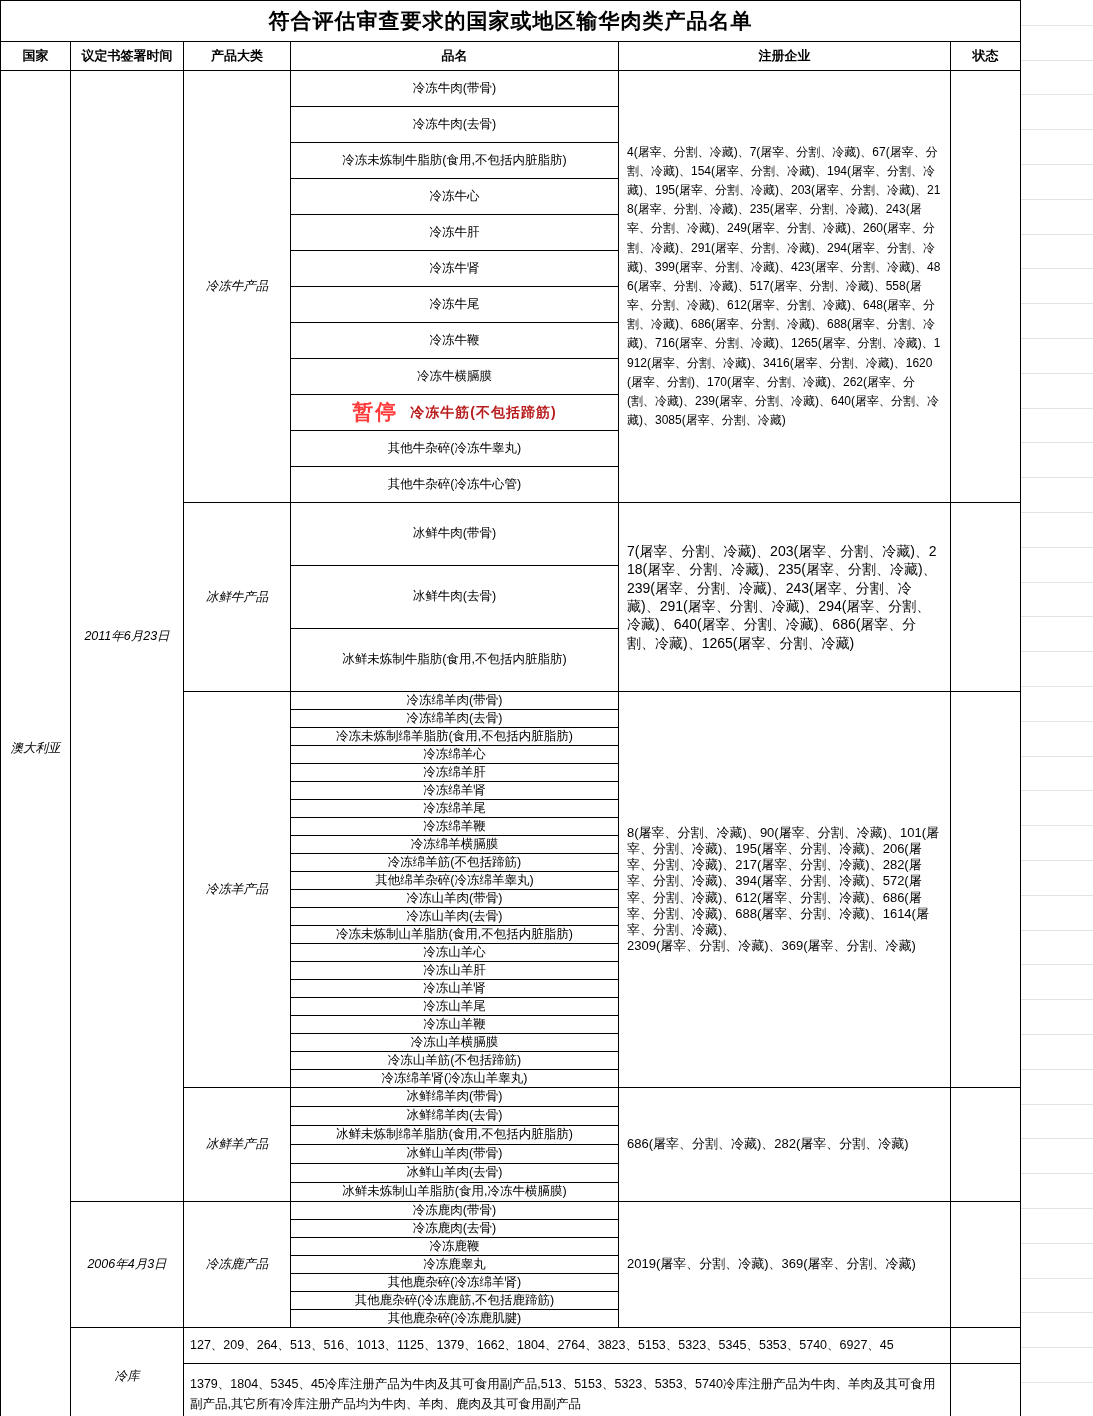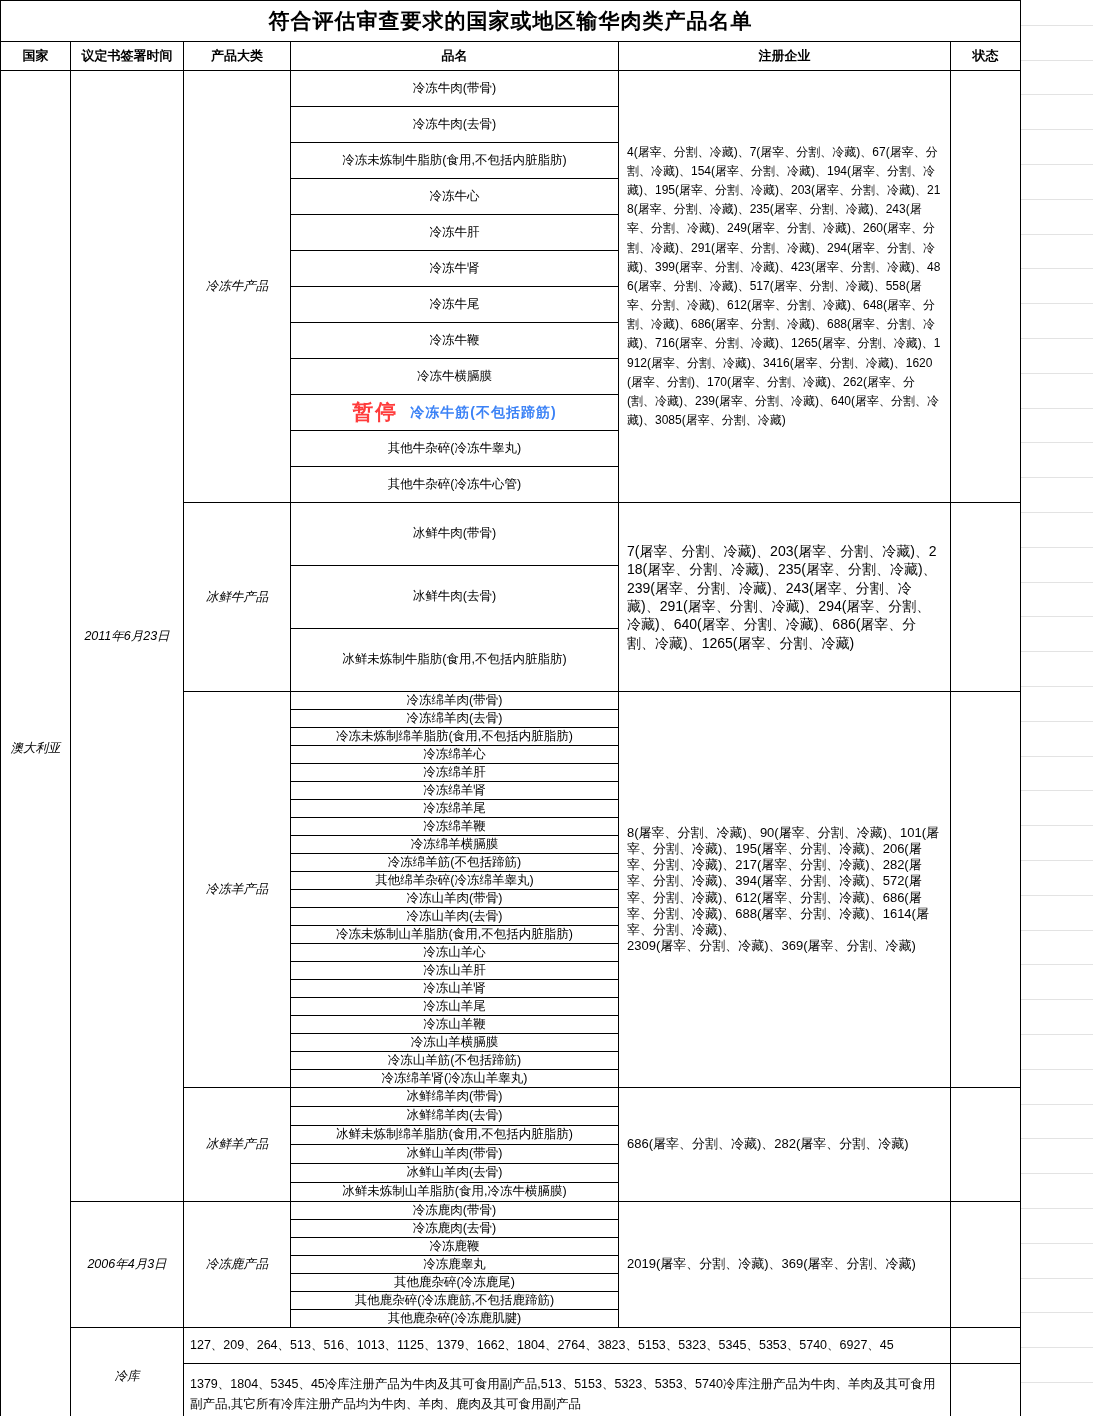--- a/index.html
+++ b/index.html
@@ -29,21 +29,21 @@
   .c-status{padding:0;}
   .c-cold{
     text-align:left;vertical-align:middle;font-size:12.5px;line-height:1.55;
     padding:2px 6px;word-break:break-all;
   }
   .c-sus .badge{
     color:#ff3b3b;font-size:21px;font-weight:bold;margin-right:12px;
     letter-spacing:2px;vertical-align:middle;
   }
   .c-sus .sus{
-    color:#3b82f6;font-size:14px;font-weight:bold;vertical-align:middle;
+    color:#b91c1c;font-size:14px;font-weight:bold;vertical-align:middle;
     letter-spacing:1px;
   }
   .ghost{
     position:absolute;left:1021px;top:-8.8px;width:72px;height:1424px;
     background:repeating-linear-gradient(to bottom,
       transparent 0, transparent 33.8px, #e3e3e3 33.8px, #e3e3e3 34.8px);
     pointer-events:none;
   }
 </style>
 </head>
@@ -226,21 +226,21 @@
       <tr style="height: 18px;">
         <td class="c-prod">冷冻鹿肉(去骨)</td>
       </tr>
       <tr style="height: 18px;">
         <td class="c-prod">冷冻鹿鞭</td>
       </tr>
       <tr style="height: 18px;">
         <td class="c-prod">冷冻鹿睾丸</td>
       </tr>
       <tr style="height: 18px;">
-        <td class="c-prod">其他鹿杂碎(冷冻鹿尾)</td>
+        <td class="c-prod">其他鹿杂碎(冷冻绵羊肾)</td>
       </tr>
       <tr style="height: 18px;">
         <td class="c-prod">其他鹿杂碎(冷冻鹿筋,不包括鹿蹄筋)</td>
       </tr>
       <tr style="height: 18px;">
         <td class="c-prod">其他鹿杂碎(冷冻鹿肌腱)</td>
       </tr>
       <tr style="height: 36px;">
         <td class="c-mid" rowspan="2">冷库</td>
         <td class="c-cold" colspan="3">127、209、264、513、516、1013、1125、1379、1662、1804、2764、3823、5153、5323、5345、5353、5740、6927、45</td>

